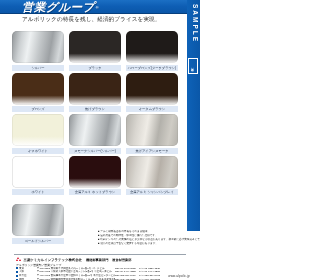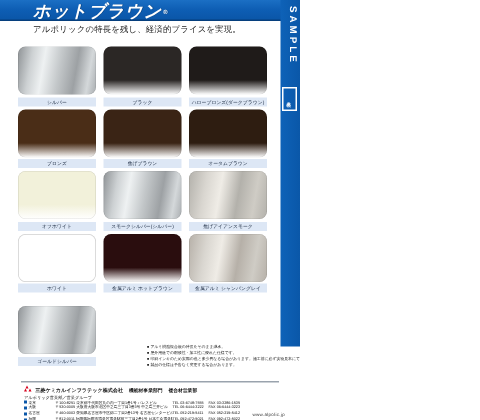--- a/index.html
+++ b/index.html
@@ -119,21 +119,21 @@
   .office-fax{width:24px;flex:0 0 auto;}
   .url{position:absolute;right:10px;top:20px;font-size:3px;color:#333;letter-spacing:0.2px;}
 </style>
 </head>
 <body>
 
 <div class="page">
 
   <div class="header">
     <div class="brand">
-      <span>ホットブラウン</span>
+      <span>営業グループ</span>
       <span class="brand-r">®</span>
     </div>
   </div>
   <div class="subbar"></div>
   <div class="subtitle">アルポリックの特長を残し、経済的プライスを実現。</div>
 
   <div class="sidebar">
     <div class="sidebar-text">SAMPLE</div>
     <div class="sidebar-chip">
       <span>見本帳</span>

